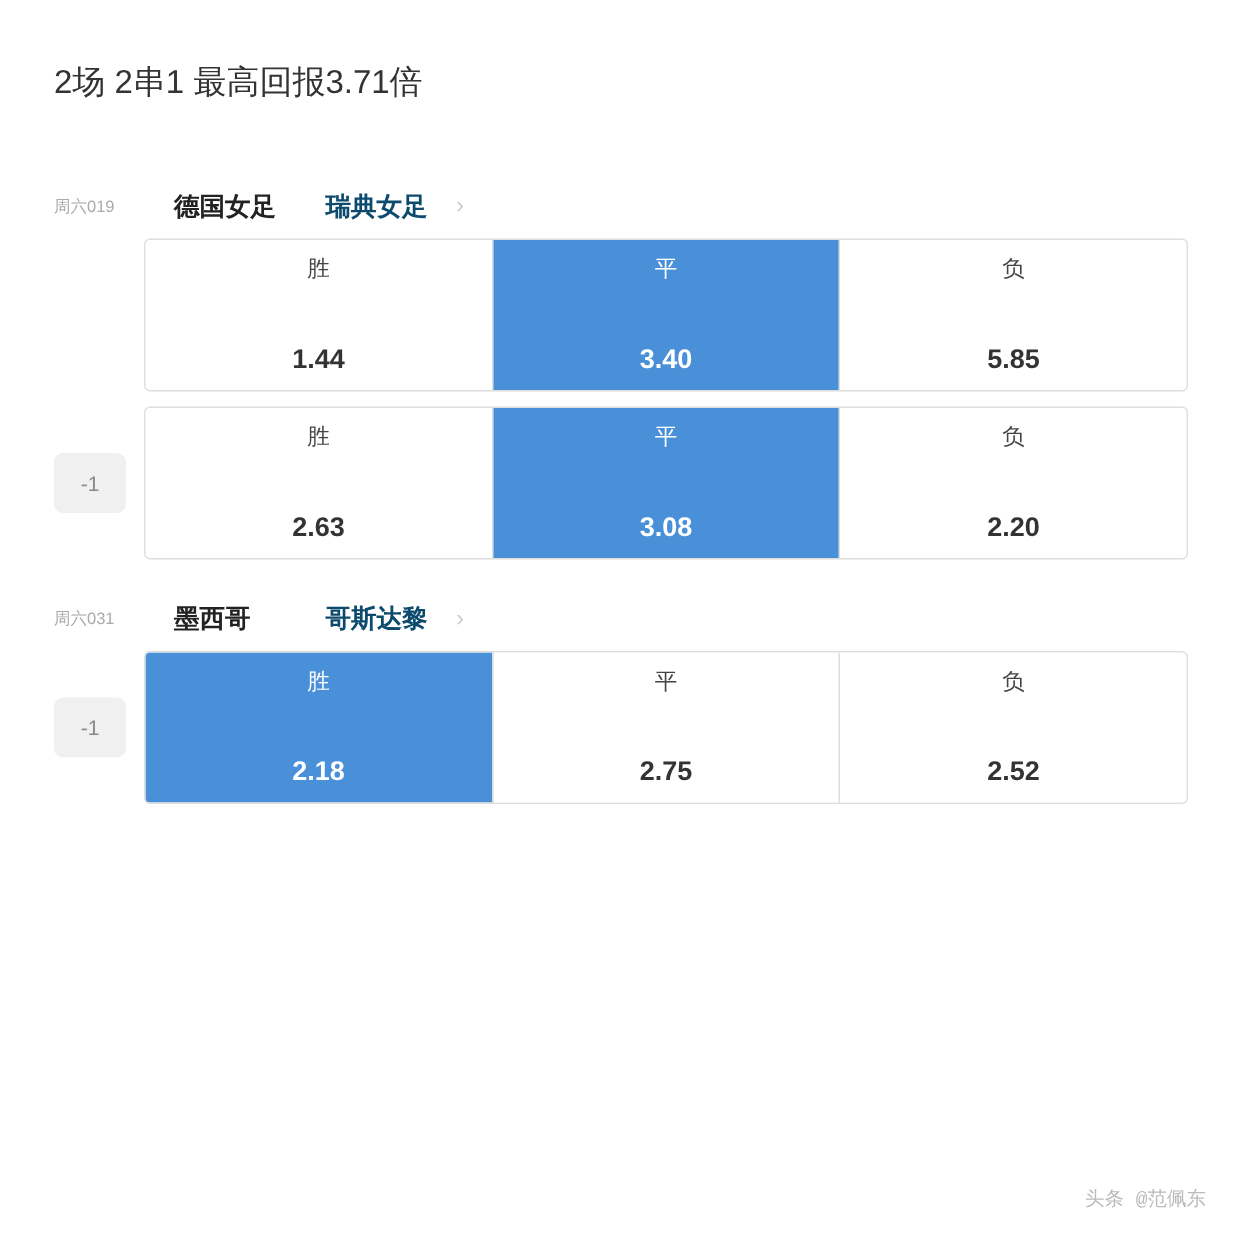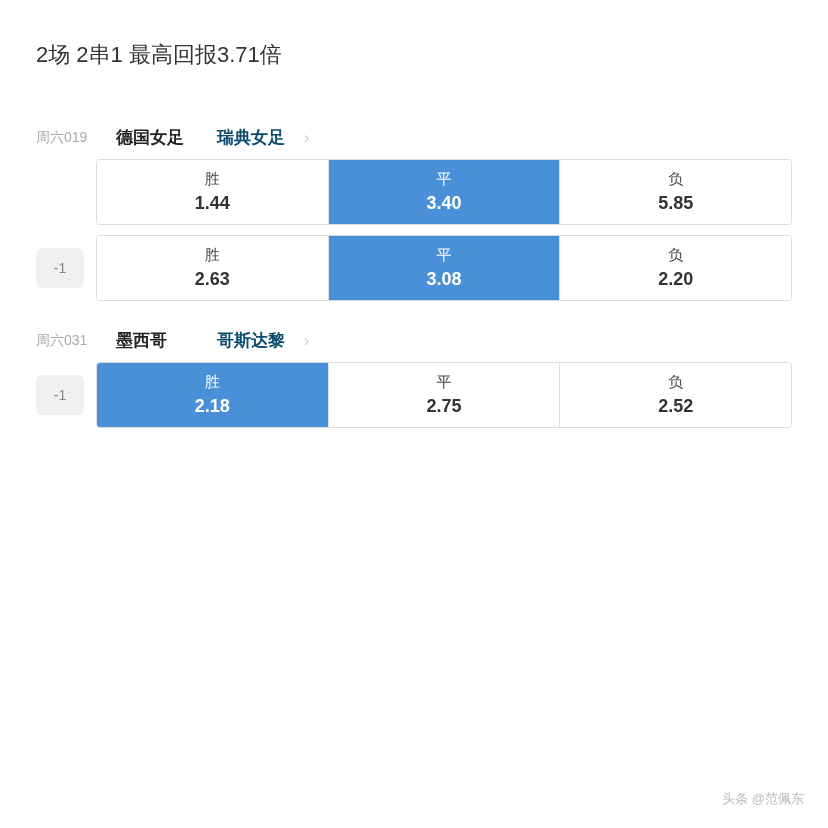--- a/index.html
+++ b/index.html
@@ -26,21 +26,21 @@
     .match-header {
       display: flex;
       align-items: center;
       margin-bottom: 10px;
       font-size: 15px;
       color: #888;
     }
 
     .match-id {
       color: #aaa;
-      font-size: 14px;
+      font-size: 11px;
       min-width: 80px;
     }
 
     .team-home {
       font-weight: bold;
       font-size: 17px;
       color: #222;
       min-width: 90px;
     }
 
@@ -140,28 +140,30 @@
     .odds-cell.selected .odds-value {
       color: #fff;
     }
 
     .odds-cell .odds-label {
       color: #444;
     }
 
     .odds-cell .odds-value {
       color: #333;
+      margin-top: 36px;
     }
 
     .watermark {
       position: fixed;
       bottom: 20px;
       right: 24px;
       font-size: 13px;
       color: #bbb;
+      font-family: Liberation Mono, monospace;
     }
   </style>
 </head>
 <body>
 
 <h1 class="page-title">2场 2串1 最高回报3.71倍</h1>
 
 <div id="matches-container">
     <div class="match-block">
       <div class="match-header">

